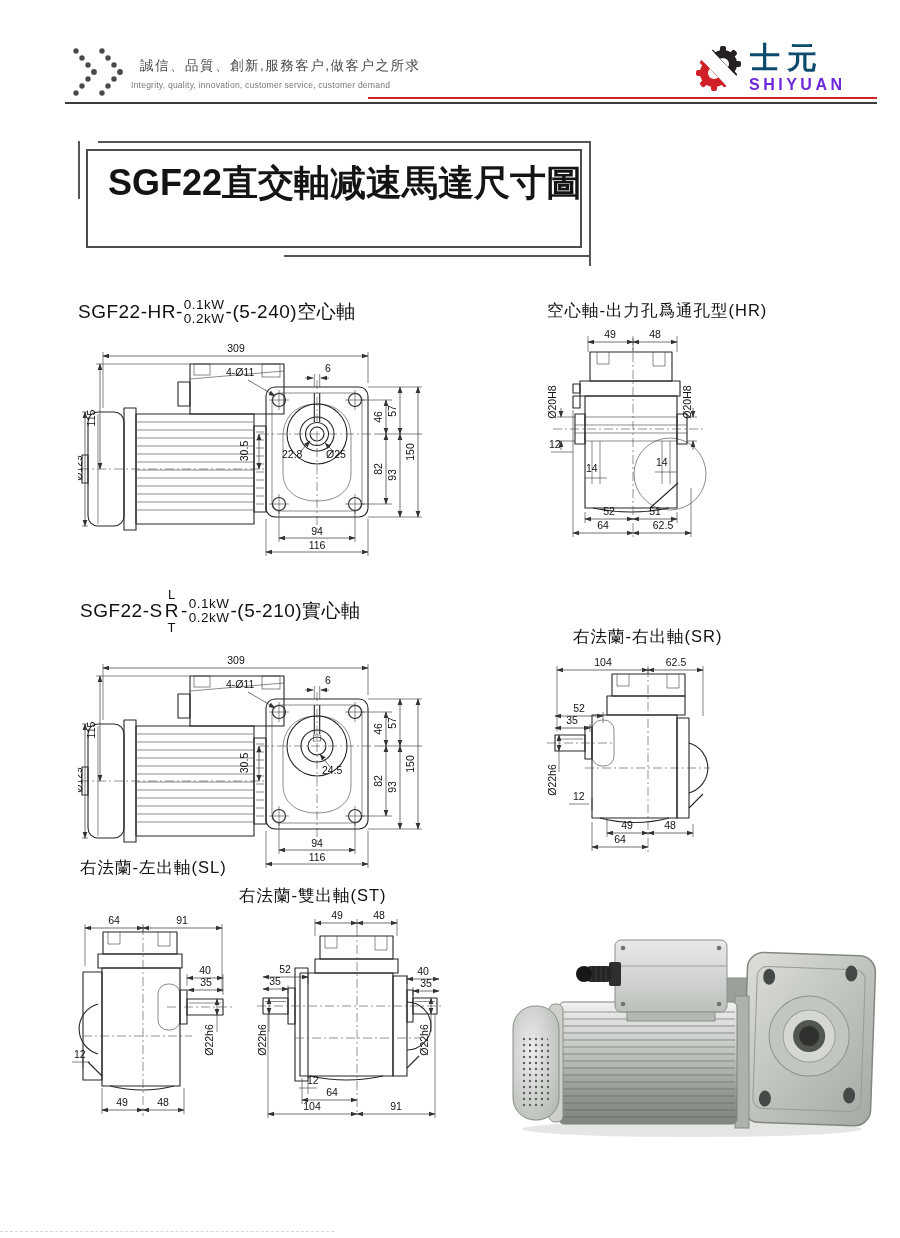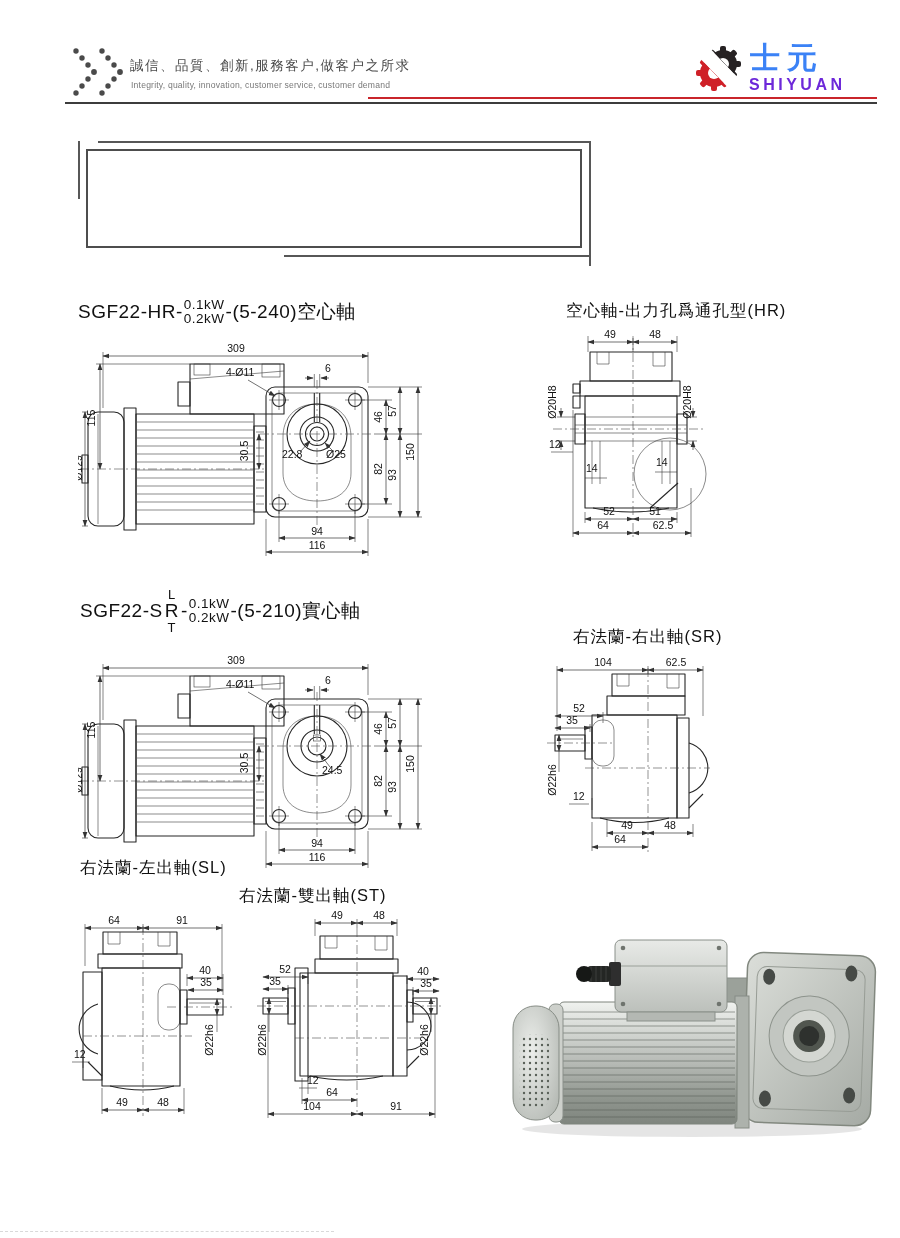--- a/index.html
+++ b/index.html
@@ -2,21 +2,21 @@
 <html><head>
 <meta charset="utf-8">
 <style>
   html,body{margin:0;padding:0}
   body{width:900px;height:1238px;position:relative;background:#fff;overflow:hidden;
        font-family:"Liberation Sans","DejaVu Sans",sans-serif;color:#1a1a1a}
   .abs{position:absolute}
   
   .slogan-zh{font-size:13.5px;color:#4a4a4a;letter-spacing:1.5px;white-space:nowrap}
   .slogan-en{font-size:8.6px;color:#787878;letter-spacing:.2px;white-space:nowrap}
-  .brand-zh{font-size:30px;font-weight:bold;color:#3b82f6;letter-spacing:7px;white-space:nowrap}
+  .brand-zh{font-size:30px;font-weight:bold;color:#0c4a6e;letter-spacing:7px;white-space:nowrap}
   .brand-en{font-size:16px;font-weight:bold;color:#6d28d9;letter-spacing:3.5px;white-space:nowrap}
   .hdr-line-dark{position:absolute;left:65px;top:102px;width:812px;height:2px;background:#3c3c3c}
   .hdr-line-red{position:absolute;left:368px;top:97px;width:509px;height:2px;background:#c9252b}
   
   .title-wrap{position:absolute;left:86px;top:149px;width:496px;height:99px}
   .title-box{position:absolute;inset:0;border:2px solid #4d4d4d;background:#fff;box-sizing:border-box;padding:8px 14px 6px 20px}
   .title-main{margin:0;font-size:36px;font-weight:bold;color:#141414;letter-spacing:0;white-space:nowrap}
   .title-sub{margin-top:2px;font-size:15px;font-weight:bold;font-style:italic;color:#8d8d8d;white-space:nowrap}
   .frame-a{position:absolute;left:12px;top:-8px;right:-9px;bottom:-18px;border-top:2px solid #575757;border-right:2px solid #575757}
   .frame-b{position:absolute;left:40%;right:-9px;bottom:-9px;height:0;border-bottom:2px solid #575757}
@@ -55,21 +55,21 @@
       <circle cx="30" cy="4" r="2.7"></circle>
         <circle cx="36" cy="11" r="2.7"></circle>
         <circle cx="42" cy="18" r="2.7"></circle>
         <circle cx="48" cy="25" r="2.9"></circle>
         <circle cx="42" cy="32" r="2.7"></circle>
         <circle cx="36" cy="39" r="2.7"></circle>
         <circle cx="30" cy="46" r="2.7"></circle>
     </g>
   </svg>
 </div>
-<div class="abs slogan-zh" style="left:130px;top:57px">誠信、品質、創新,服務客户,做客户之所求</div>
+<div class="abs slogan-zh" style="left:140px;top:57px">誠信、品質、創新,服務客户,做客户之所求</div>
 <div class="abs slogan-en" style="left:131px;top:80px">Integrity, quality, innovation, customer service, customer demand</div>
 
 <div class="abs" style="left:692px;top:42px">
   <svg width="54" height="54" viewBox="0 0 54 54">
     <defs>
       <clipPath id="clipUR">
           <path d="M12 0 H54 V44 Z"></path>
         </clipPath>
       <clipPath id="clipLL">
           <path d="M0 8 V54 H44 Z"></path>
@@ -100,20 +100,21 @@
 <div class="abs brand-zh" style="left:750px;top:38px">士元</div>
 <div class="abs brand-en" style="left:749px;top:76px">SHIYUAN</div>
 <div class="hdr-line-red"></div>
 <div class="hdr-line-dark"></div>
 
 <div class="title-wrap">
   <div class="frame-a"></div>
   <div class="frame-b"></div>
   <div class="frame-c"></div>
   <div class="title-box">
+    <div class="title-main">SGF22直交軸减速馬達尺寸圖</div>
   </div>
 </div>
 
 <div class="abs model-title" style="left:78px;top:298px">
   <span>SGF22-HR-</span>
   <span class="stack">
     <span>0.1kW</span>
     <span>0.2kW</span>
   </span>
   <span>-(5-240)空心軸</span>
@@ -127,21 +128,21 @@
     <span class="sm">T</span>
   </span>
   <span>-</span>
   <span class="stack">
     <span>0.1kW</span>
     <span>0.2kW</span>
   </span>
   <span>-(5-210)實心軸</span>
 </div>
 
-<div class="abs view-title" style="left:566px;top:300px">空心軸-出力孔爲通孔型(HR)</div>
+<div class="abs view-title" style="left:547px;top:300px">空心軸-出力孔爲通孔型(HR)</div>
 <div class="abs view-title" style="left:573px;top:626px">右法蘭-右出軸(SR)</div>
 <div class="abs view-title" style="left:80px;top:857px">右法蘭-左出軸(SL)</div>
 <div class="abs view-title" style="left:239px;top:885px">右法蘭-雙出軸(ST)</div>
 
 <svg class="abs" style="left:78px;top:334px" width="370" height="230" viewBox="0 0 370 230">
   <defs>
       <marker id="arA" viewBox="0 0 10 10" refX="9" refY="5" markerWidth="7" markerHeight="7" orient="auto-start-reverse" markerUnits="userSpaceOnUse">
         <path d="M0 1.5L10 5L0 8.5z" fill="#333"></path>
       </marker>
     </defs>

